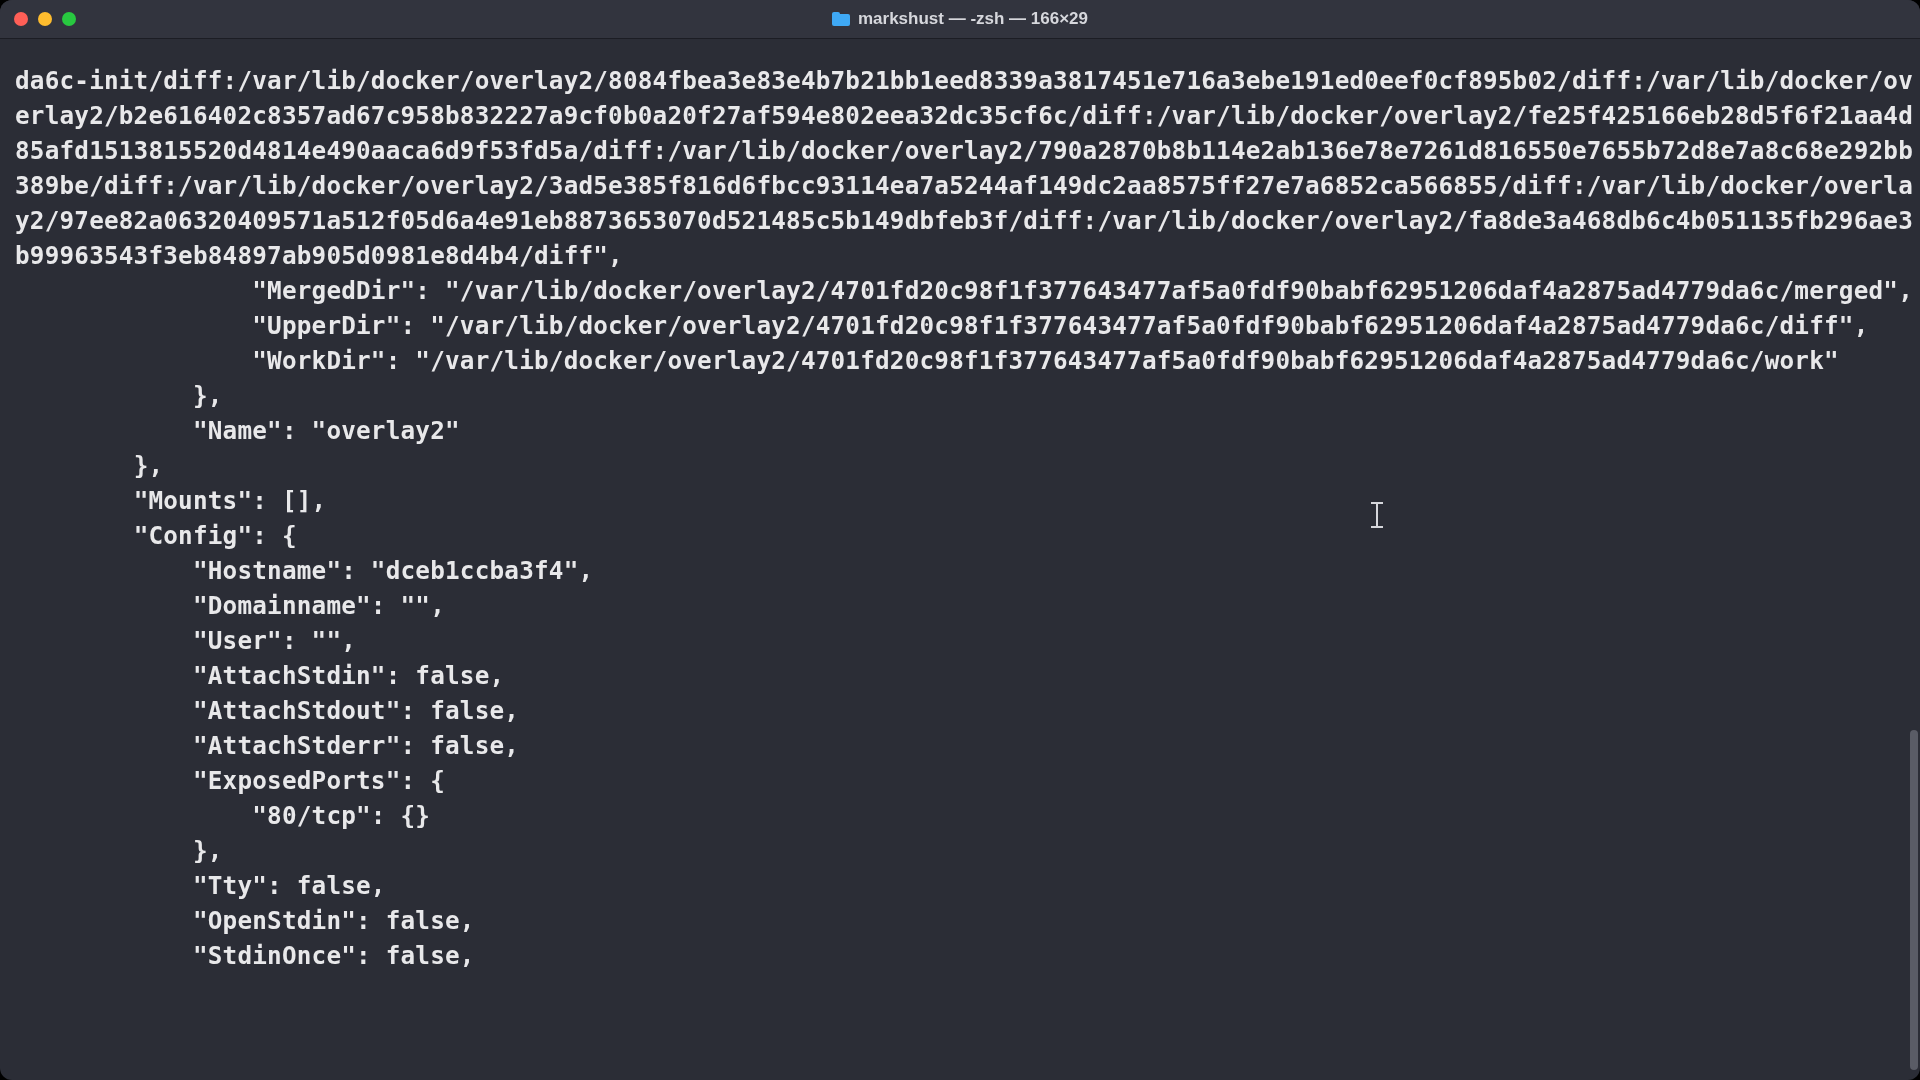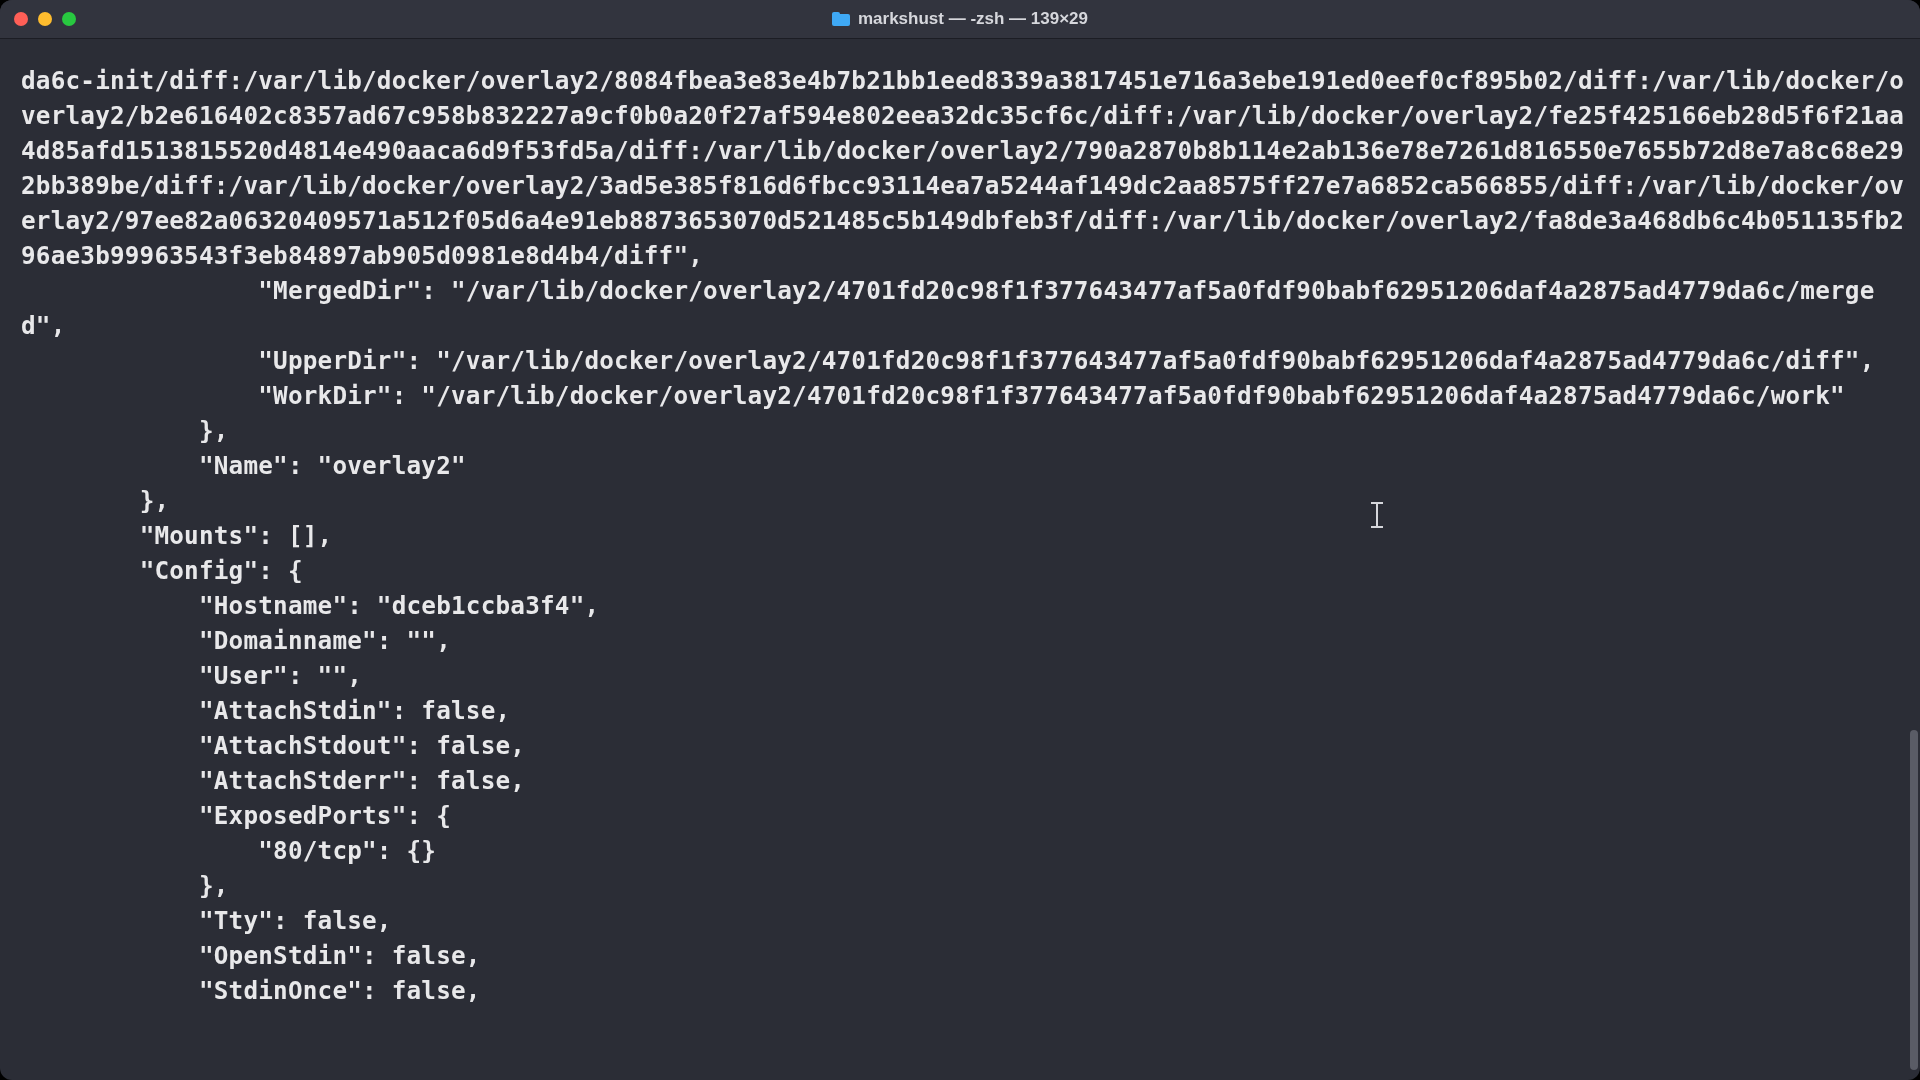--- a/index.html
+++ b/index.html
@@ -89,21 +89,21 @@
     top: 38px;
     left: 0;
     right: 0;
     bottom: 0;
     background: #2b2d36;
     color: #e8e8ea;
     font-size: 24.3px;
     line-height: 1.44;
     white-space: pre-wrap;
     word-break: break-all;
-    padding: 2px 6px 6px 21px;
+    padding: 2px 6px 6px 15px;
     font-weight: 600;
     letter-spacing: 0.2px;
   }
   .scrollbar-track {
     position: absolute;
     right: 2px;
     top: 40px;
     width: 8px;
     bottom: 4px;
   }
@@ -146,21 +146,21 @@
 <div class="window">
 
   <div class="titlebar">
     <div class="traffic-lights">
       <div class="tl red"></div>
       <div class="tl yellow"></div>
       <div class="tl green"></div>
     </div>
     <div class="titlebar-center">
       <span class="folder-icon"></span>
-      <span>markshust — -zsh — 139×29</span>
+      <span>markshust — -zsh — 166×29</span>
     </div>
   </div>
 
   <pre class="terminal-body" id="terminal-body">da6c-init/diff:/var/lib/docker/overlay2/8084fbea3e83e4b7b21bb1eed8339a3817451e716a3ebe191ed0eef0cf895b02/diff:/var/lib/docker/overlay2/b2e616402c8357ad67c958b832227a9cf0b0a20f27af594e802eea32dc35cf6c/diff:/var/lib/docker/overlay2/fe25f425166eb28d5f6f21aa4d85afd1513815520d4814e490aaca6d9f53fd5a/diff:/var/lib/docker/overlay2/790a2870b8b114e2ab136e78e7261d816550e7655b72d8e7a8c68e292bb389be/diff:/var/lib/docker/overlay2/3ad5e385f816d6fbcc93114ea7a5244af149dc2aa8575ff27e7a6852ca566855/diff:/var/lib/docker/overlay2/97ee82a06320409571a512f05d6a4e91eb8873653070d521485c5b149dbfeb3f/diff:/var/lib/docker/overlay2/fa8de3a468db6c4b051135fb296ae3b99963543f3eb84897ab905d0981e8d4b4/diff",
                 "MergedDir": "/var/lib/docker/overlay2/4701fd20c98f1f377643477af5a0fdf90babf62951206daf4a2875ad4779da6c/merged",
                 "UpperDir": "/var/lib/docker/overlay2/4701fd20c98f1f377643477af5a0fdf90babf62951206daf4a2875ad4779da6c/diff",
                 "WorkDir": "/var/lib/docker/overlay2/4701fd20c98f1f377643477af5a0fdf90babf62951206daf4a2875ad4779da6c/work"
             },
             "Name": "overlay2"
         },

